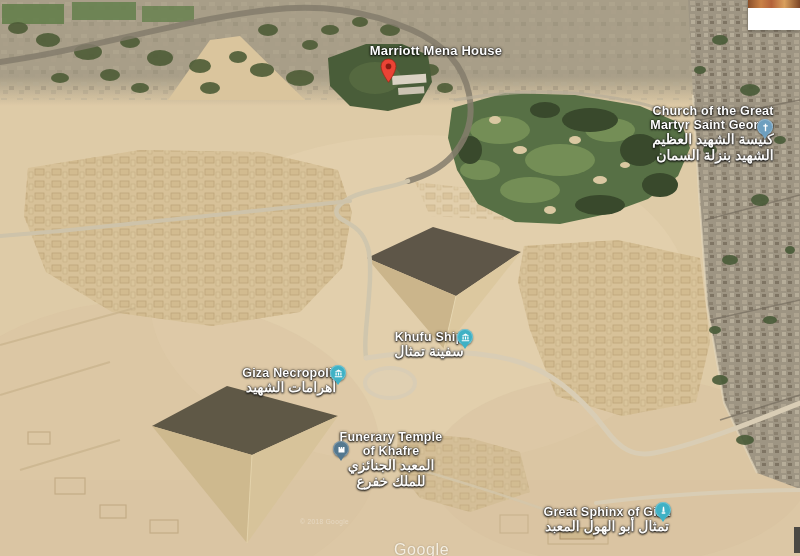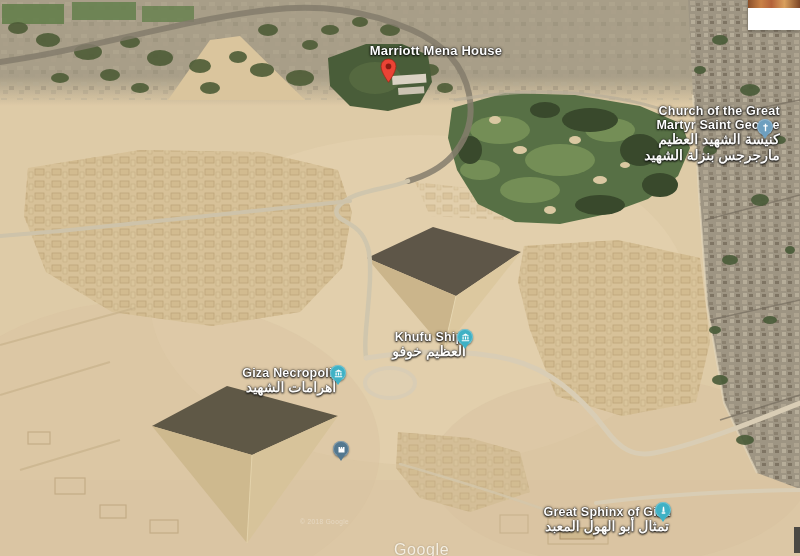--- a/index.html
+++ b/index.html
@@ -244,48 +244,54 @@
   </div>
   <svg class="redpin" style="left:380px;top:58px;" viewBox="0 0 24 36">
     <path d="M12 1C6 1 1.5 5.6 1.5 11.5 C1.5 20 12 34 12 34 S22.5 20 22.5 11.5 C22.5 5.6 18 1 12 1z" style="fill:var(--pin-red,#EA4335);" stroke="#9c2013" stroke-width="1"></path>
     <circle cx="12" cy="11.5" r="4" fill="#8a1c13"></circle>
   </svg>
 
   <div class="maplabel" style="left:712px;top:104px;text-align:right;">
     <span>Church of the Great</span><br>
     <span>Martyr Saint George</span>
     <span class="ar" dir="rtl">كنيسة الشهيد العظيم</span>
-    <span class="ar" dir="rtl">مارجرجس بنزلة الشهيد</span>
+    <span class="ar" dir="rtl">الشهيد بنزلة السمان</span>
   </div>
   <div class="poi poi-church" style="left:757px;top:119px;">
     <svg viewBox="0 0 12 12">
       <path d="M5.1 1h1.8v2.1H9v1.7H6.9V11H5.1V4.8H3V3.1h2.1z"></path>
     </svg>
   </div>
 
   <div class="maplabel" style="left:429px;top:330px;">
     <span>Khufu Ship</span>
-    <span class="ar" dir="rtl">العظيم خوفو</span>
+    <span class="ar" dir="rtl">سفينة تمثال</span>
   </div>
   <div class="poi poi-teal" style="left:457px;top:329px;">
     <svg viewBox="0 0 12 12">
       <path d="M6 .8L1 3.8h10zM2 4.6h1.6v4H2zm3.2 0h1.6v4H5.2zm3.2 0H10v4H8.4zM1 9.6h10v1.4H1z"></path>
     </svg>
   </div>
 
   <div class="maplabel" style="left:291px;top:366px;">
     <span>Giza Necropolis</span>
     <span class="ar" dir="rtl">أهرامات الشهيد</span>
   </div>
   <div class="poi poi-teal" style="left:330px;top:365px;">
     <svg viewBox="0 0 12 12">
       <path d="M6 .8L1 3.8h10zM2 4.6h1.6v4H2zm3.2 0h1.6v4H5.2zm3.2 0H10v4H8.4zM1 9.6h10v1.4H1z"></path>
     </svg>
   </div>
 
+  <div class="maplabel" style="left:391px;top:430px;">
+    <span>Funerary Temple</span><br>
+    <span>of Khafre</span>
+    <span class="ar" dir="rtl">المعبد الجنائزي</span>
+    <span class="ar" dir="rtl">للملك خفرع</span>
+  </div>
   <div class="poi poi-slate" style="left:333px;top:441px;">
     <svg viewBox="0 0 12 12">
       <path d="M2 2.5h2v2h1v-2h2v2h1v-2h2V10H2z"></path>
     </svg>
   </div>
 
   <div class="maplabel" style="left:607px;top:505px;">
     <span>Great Sphinx of Giza</span>
     <span class="ar" dir="rtl">تمثال أبو الهول المعبد</span>
   </div>

